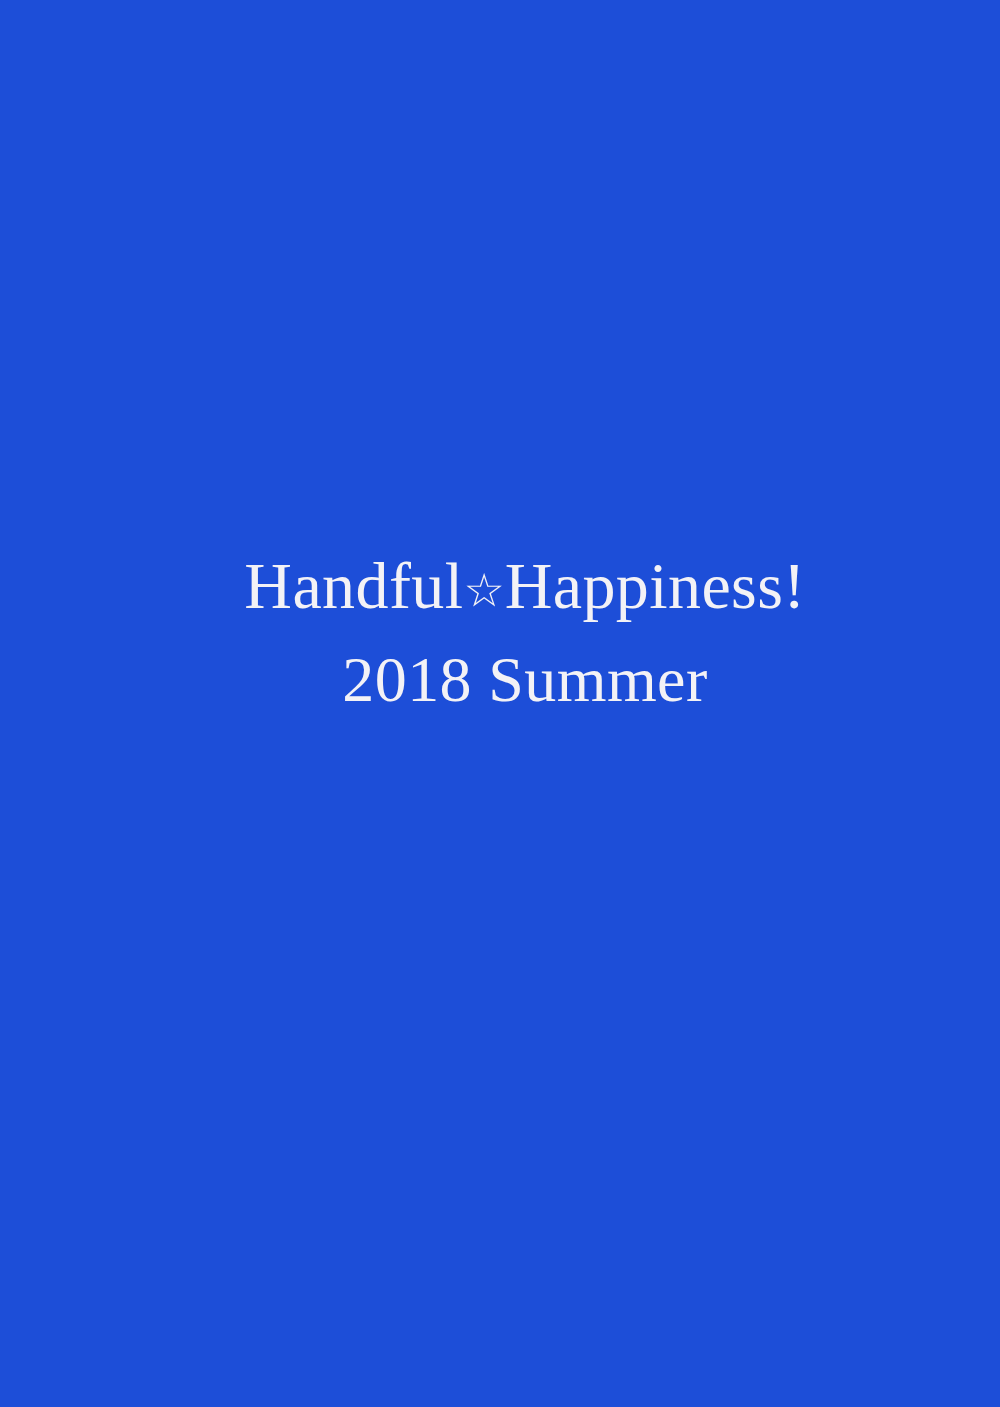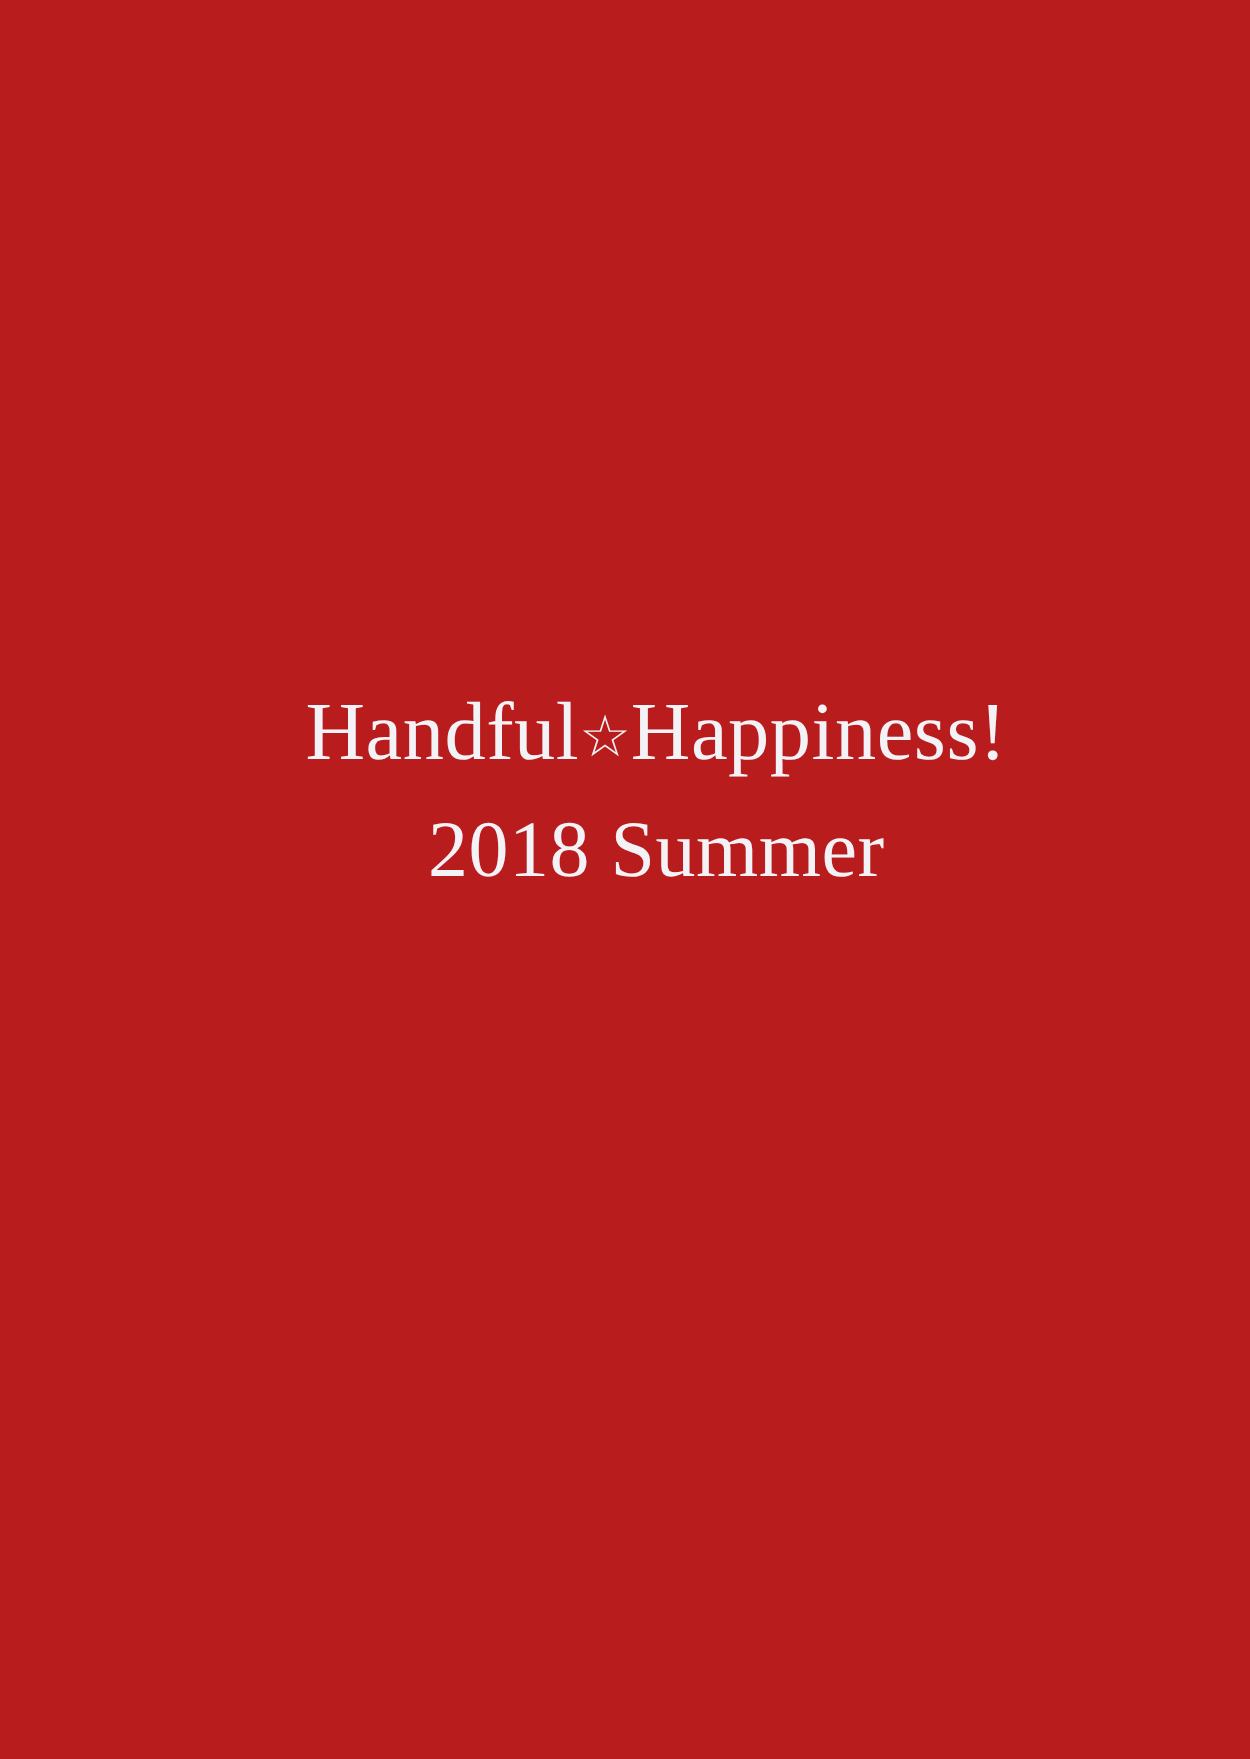--- a/index.html
+++ b/index.html
@@ -61,21 +61,21 @@
   #season-line {
     font-size: 64px;
     line-height: 66px;
     margin-top: 27px;
     letter-spacing: 0.4px;
   }
 </style>
 </head>
 <body>
 
-<div id="page" style="background: #b91c1c;">
+<div id="page" style="background: #1d4ed8;">
 
   <div id="credit-block">
 
     <span class="credit-line" id="title-line" style="color: rgb(243, 242, 246);"><span>Handful</span><span id="title-star">☆</span><span>Happiness!</span></span>
 
     <span class="credit-line" id="season-line" style="color: rgb(243, 242, 246);">2018 Summer</span>
 
   </div>
 
 </div>

